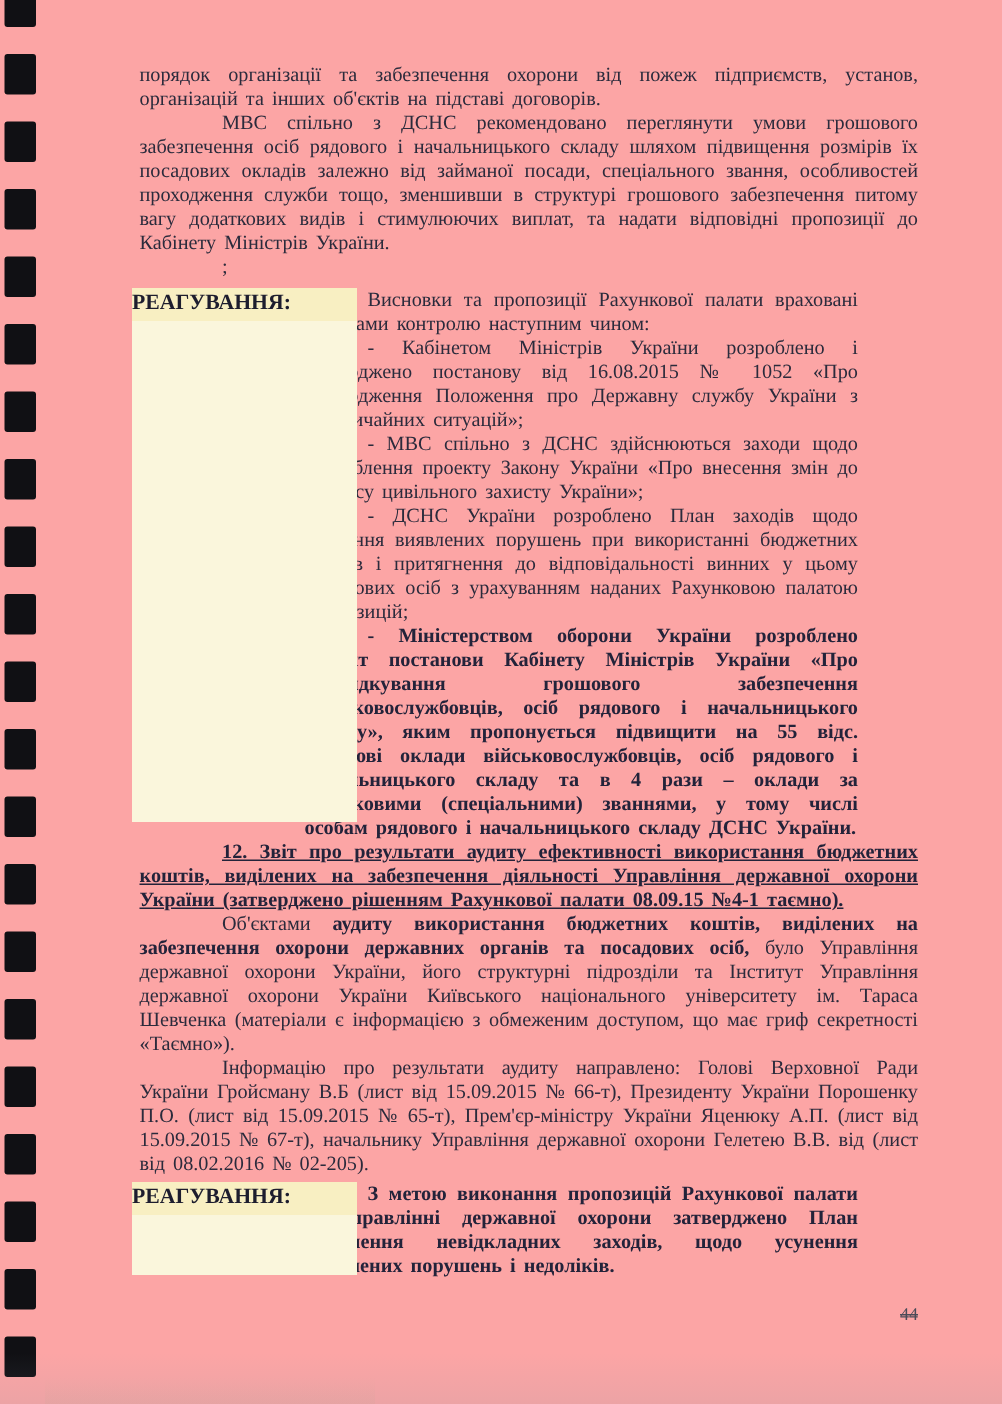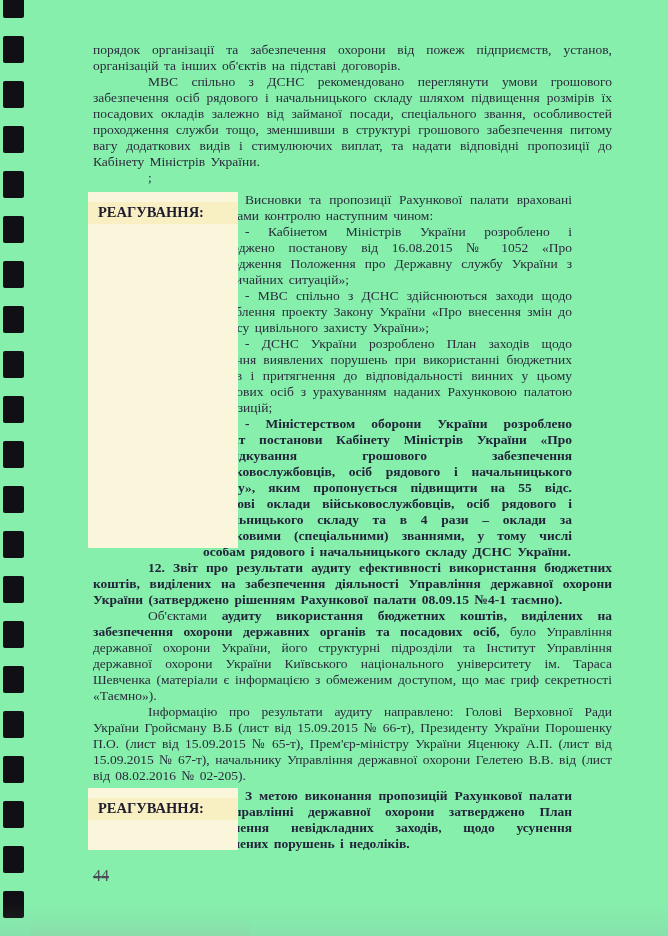--- a/index.html
+++ b/index.html
@@ -4,21 +4,21 @@
 <style>
   html,body{margin:0;padding:0;}
   body{
     width:668px;height:936px;
     background:#ffffff;
     font-family:"Liberation Serif", serif;
     overflow:hidden;
   }
   .page{
     position:relative;width:668px;height:936px;
-    background:#86efac;overflow:hidden;
+    background:#fca5a5;overflow:hidden;
   }
   
   .binding{position:absolute;left:0;top:0;width:30px;height:936px;}
   .hole{
     position:absolute;left:3px;width:21px;height:27px;
     background:var(--binding-hole,#101014);
     border-radius:2px;
   }
   
   .content{
@@ -37,35 +37,34 @@
   .hl-block{
     position:absolute;left:-5px;top:0;width:150px;
     background:var(--highlight-block,#faf6dc);
   }
   .hl-block-1{height:356px;}
   .hl-block-2{height:62px;}
   .hl-label-row{
     display:block;
     background:var(--highlight-label,#f9f0c4);
     font-weight:bold;font-size:14.5px;line-height:19px;
-    padding:1px 0 2px 10px;
+    padding:1px 0 2px 0;
     color:#1d1d2e;
     text-indent:0;
-    margin-top:10px;
   }
   .r-col{margin-left:110px;width:369px;}
   .r-col p{text-indent:42px;}
-  .mt10{margin-top:10px;}
+  .mt10{margin-top:10px;text-decoration:underline;}
   .mt4{margin-top:4px;}
   .r2-text{text-indent:48px;}
   
   .pagenum{
     margin-top:16px;
-    text-align:left;
-    font-size:16px;
+    text-align:right;
+    font-size:12px;
     color:#4b4b58;
     text-decoration:line-through;
     word-spacing:0;
   }
   
   .scan-shade-bottom{
     position:absolute;left:0;right:0;bottom:0;height:34px;
     background:linear-gradient(to bottom, rgba(140,150,165,0) 0%, rgba(140,150,165,0.14) 100%);
     pointer-events:none;
   }

